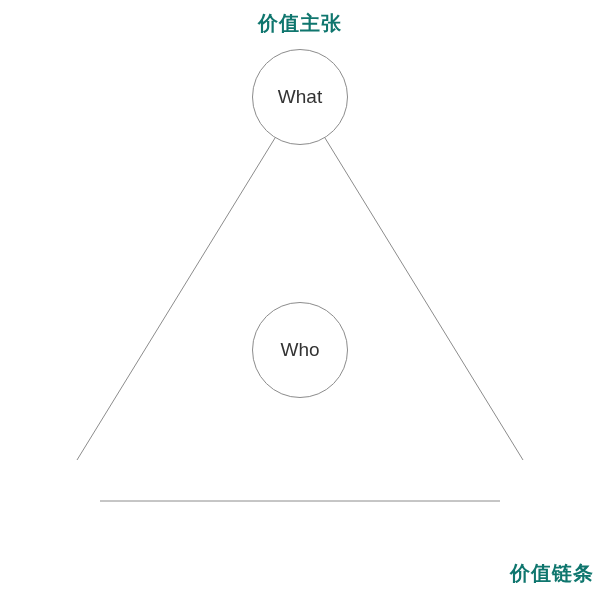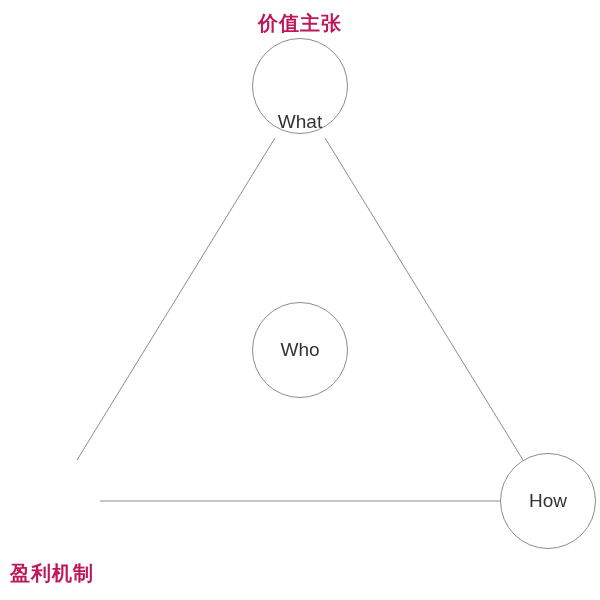--- a/index.html
+++ b/index.html
@@ -27,25 +27,25 @@
     align-items: center;
     justify-content: center;
     font-size: 19px;
     color: #333333;
   }
   .node-label {
     position: absolute;
     transform: translateX(-50%);
     font-size: 20px;
     font-weight: 700;
-    color: #be185d;
+    color: #0f766e;
     letter-spacing: 1px;
     white-space: nowrap;
   }
-  .node-what { left: 252px; top: 38px; align-items: flex-end; }
+  .node-what { left: 252px; top: 49px; }
   .node-who  { left: 252px; top: 302px; }
   .node-why  { left: 4px;   top: 453px; }
   .node-how  { left: 500px; top: 453px; }
   .label-what { left: 300px; top: 10px;  }
   .label-who  { left: 300px; top: 408px; }
   .label-why  { left: 52px;  top: 560px; }
   .label-how  { left: 552px; top: 560px; }
 </style>
 </head>
 <body>
@@ -63,20 +63,17 @@
   <div class="node node-what">
     <span>What</span>
   </div>
 
   <div class="node node-who">
     <span>Who</span>
   </div>
 
 
 
-  <div class="node-label label-why">盈利机制</div>
 
-  <div class="node node-how">
-    <span>How</span>
-  </div>
 
+  <div class="node-label label-how">价值链条</div>
 
 </div>
 
 </body></html>

